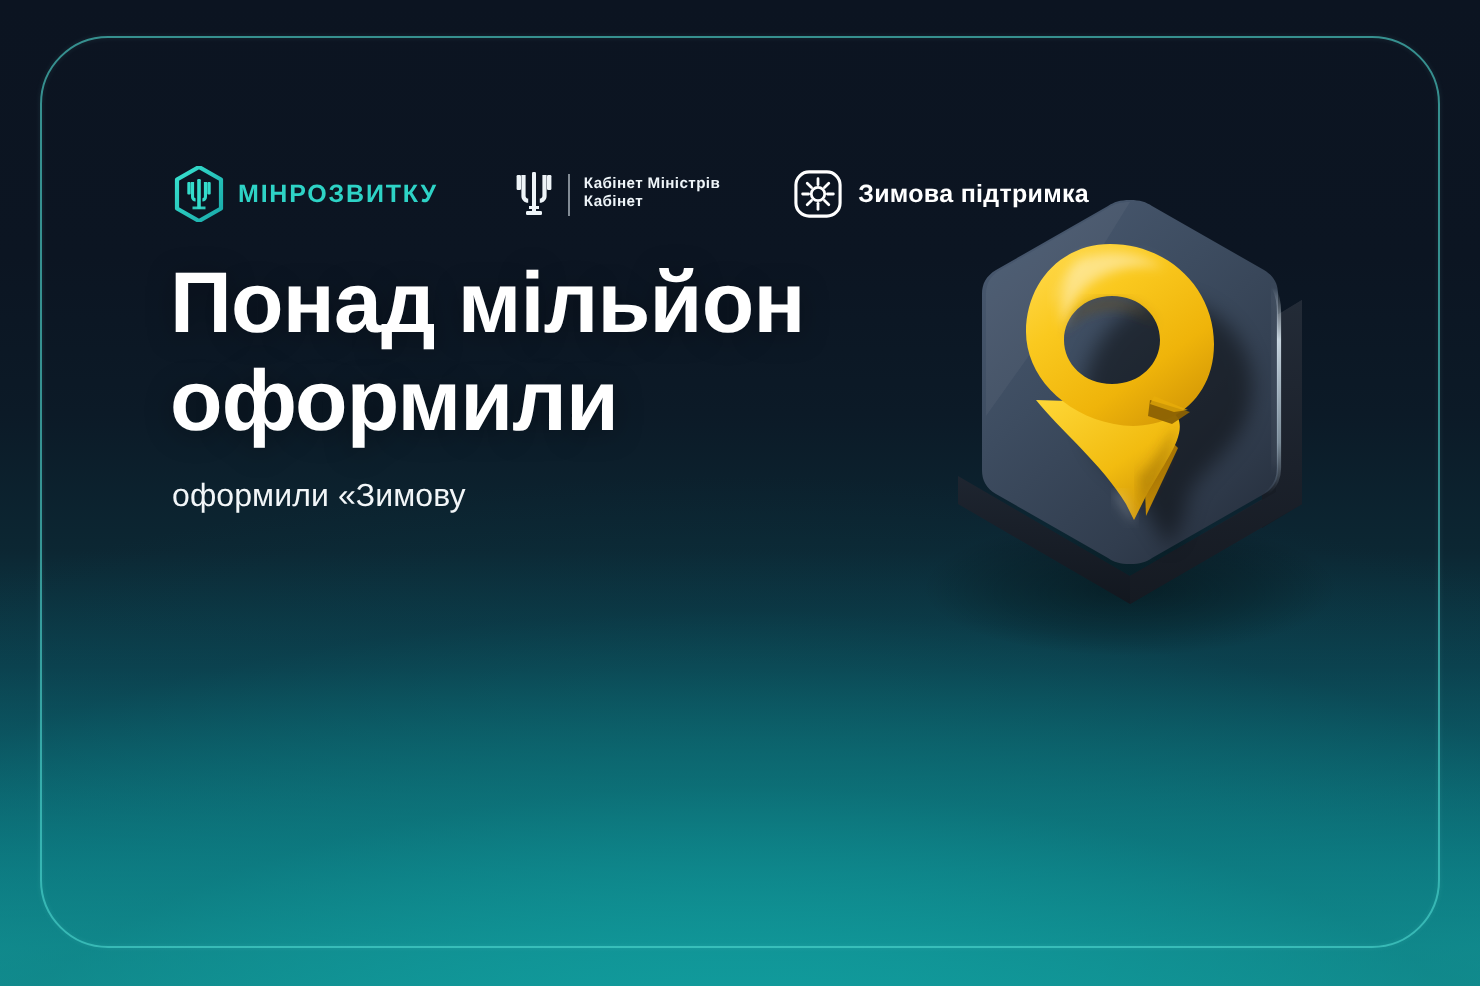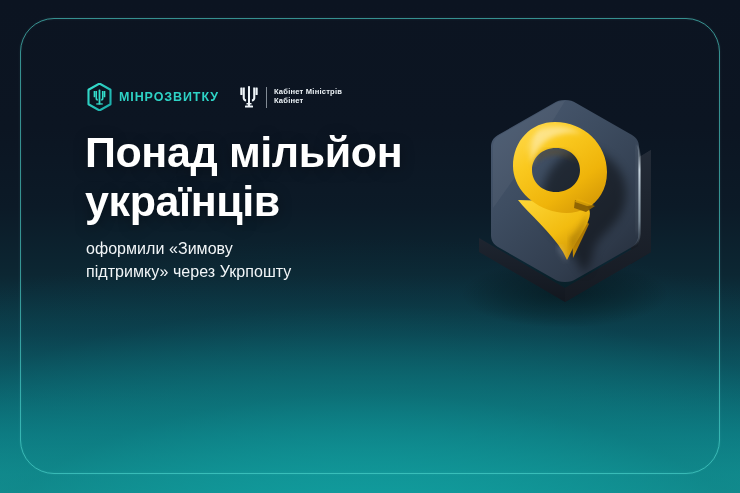--- a/index.html
+++ b/index.html
@@ -54,21 +54,21 @@
     pointer-events: none;
   }
 
   
   #logo-row {
     position: absolute;
     left: 87px;
     top: 81px;
     display: flex;
     align-items: center;
-    gap: 19px;
+    gap: 37px;
     height: 32px;
   }
   .logo-group { display: flex; align-items: center; }
 
   .hex-mark { width: 25px; height: 28px; flex: none; }
 
   .brand-word {
     margin-left: 7px;
     font-size: 12.5px;
     font-weight: 700;
@@ -190,31 +190,47 @@
           <path d="M17 38 L27 38 L27 41 L17 41 Z"></path>
         </g>
       </svg>
       <div class="cmu-div"></div>
       <div class="cmu-lines">
         <span>Кабінет Міністрів</span>
         <span>Кабінет</span>
       </div>
     </div>
 
+    <div class="logo-group">
+      <svg class="winter-badge" viewBox="0 0 40 40">
+        <rect x="1.6" y="1.6" width="36.8" height="36.8" rx="11" fill="none" stroke="#ffffff" stroke-width="2.6"></rect>
+        <g stroke="#ffffff" stroke-width="2.3" stroke-linecap="round" fill="none">
+          <circle cx="20" cy="20" r="5.6"></circle>
+          <line x1="20" y1="7.2" x2="20" y2="12.2"></line>
+          <line x1="20" y1="27.8" x2="20" y2="32.8"></line>
+          <line x1="7.2" y1="20" x2="12.2" y2="20"></line>
+          <line x1="27.8" y1="20" x2="32.8" y2="20"></line>
+          <line x1="11" y1="11" x2="14.6" y2="14.6"></line>
+          <line x1="25.4" y1="25.4" x2="29" y2="29"></line>
+          <line x1="29" y1="11" x2="25.4" y2="14.6"></line>
+          <line x1="14.6" y1="25.4" x2="11" y2="29"></line>
+        </g>
+      </svg>
+      <span class="winter-word">Зимова підтримка</span>
+    </div>
 
   </div>
 
   <div id="headline">
     <div>Понад мільйон</div>
-    <div>українців</div>
+    <div>оформили</div>
   </div>
 
   <div id="subhead">
     <div>оформили «Зимову</div>
-    <div>підтримку» через Укрпошту</div>
   </div>
 
   <div id="art">
     <svg viewBox="0 0 245 240">
       <defs>
         <linearGradient id="hexFace" x1="0.1" y1="0" x2="0.85" y2="1">
           <stop offset="0%" stop-color="#4a5a71"></stop>
           <stop offset="40%" stop-color="#3d4c60"></stop>
           <stop offset="78%" stop-color="#313d4e"></stop>
           <stop offset="100%" stop-color="#262f3d"></stop>

